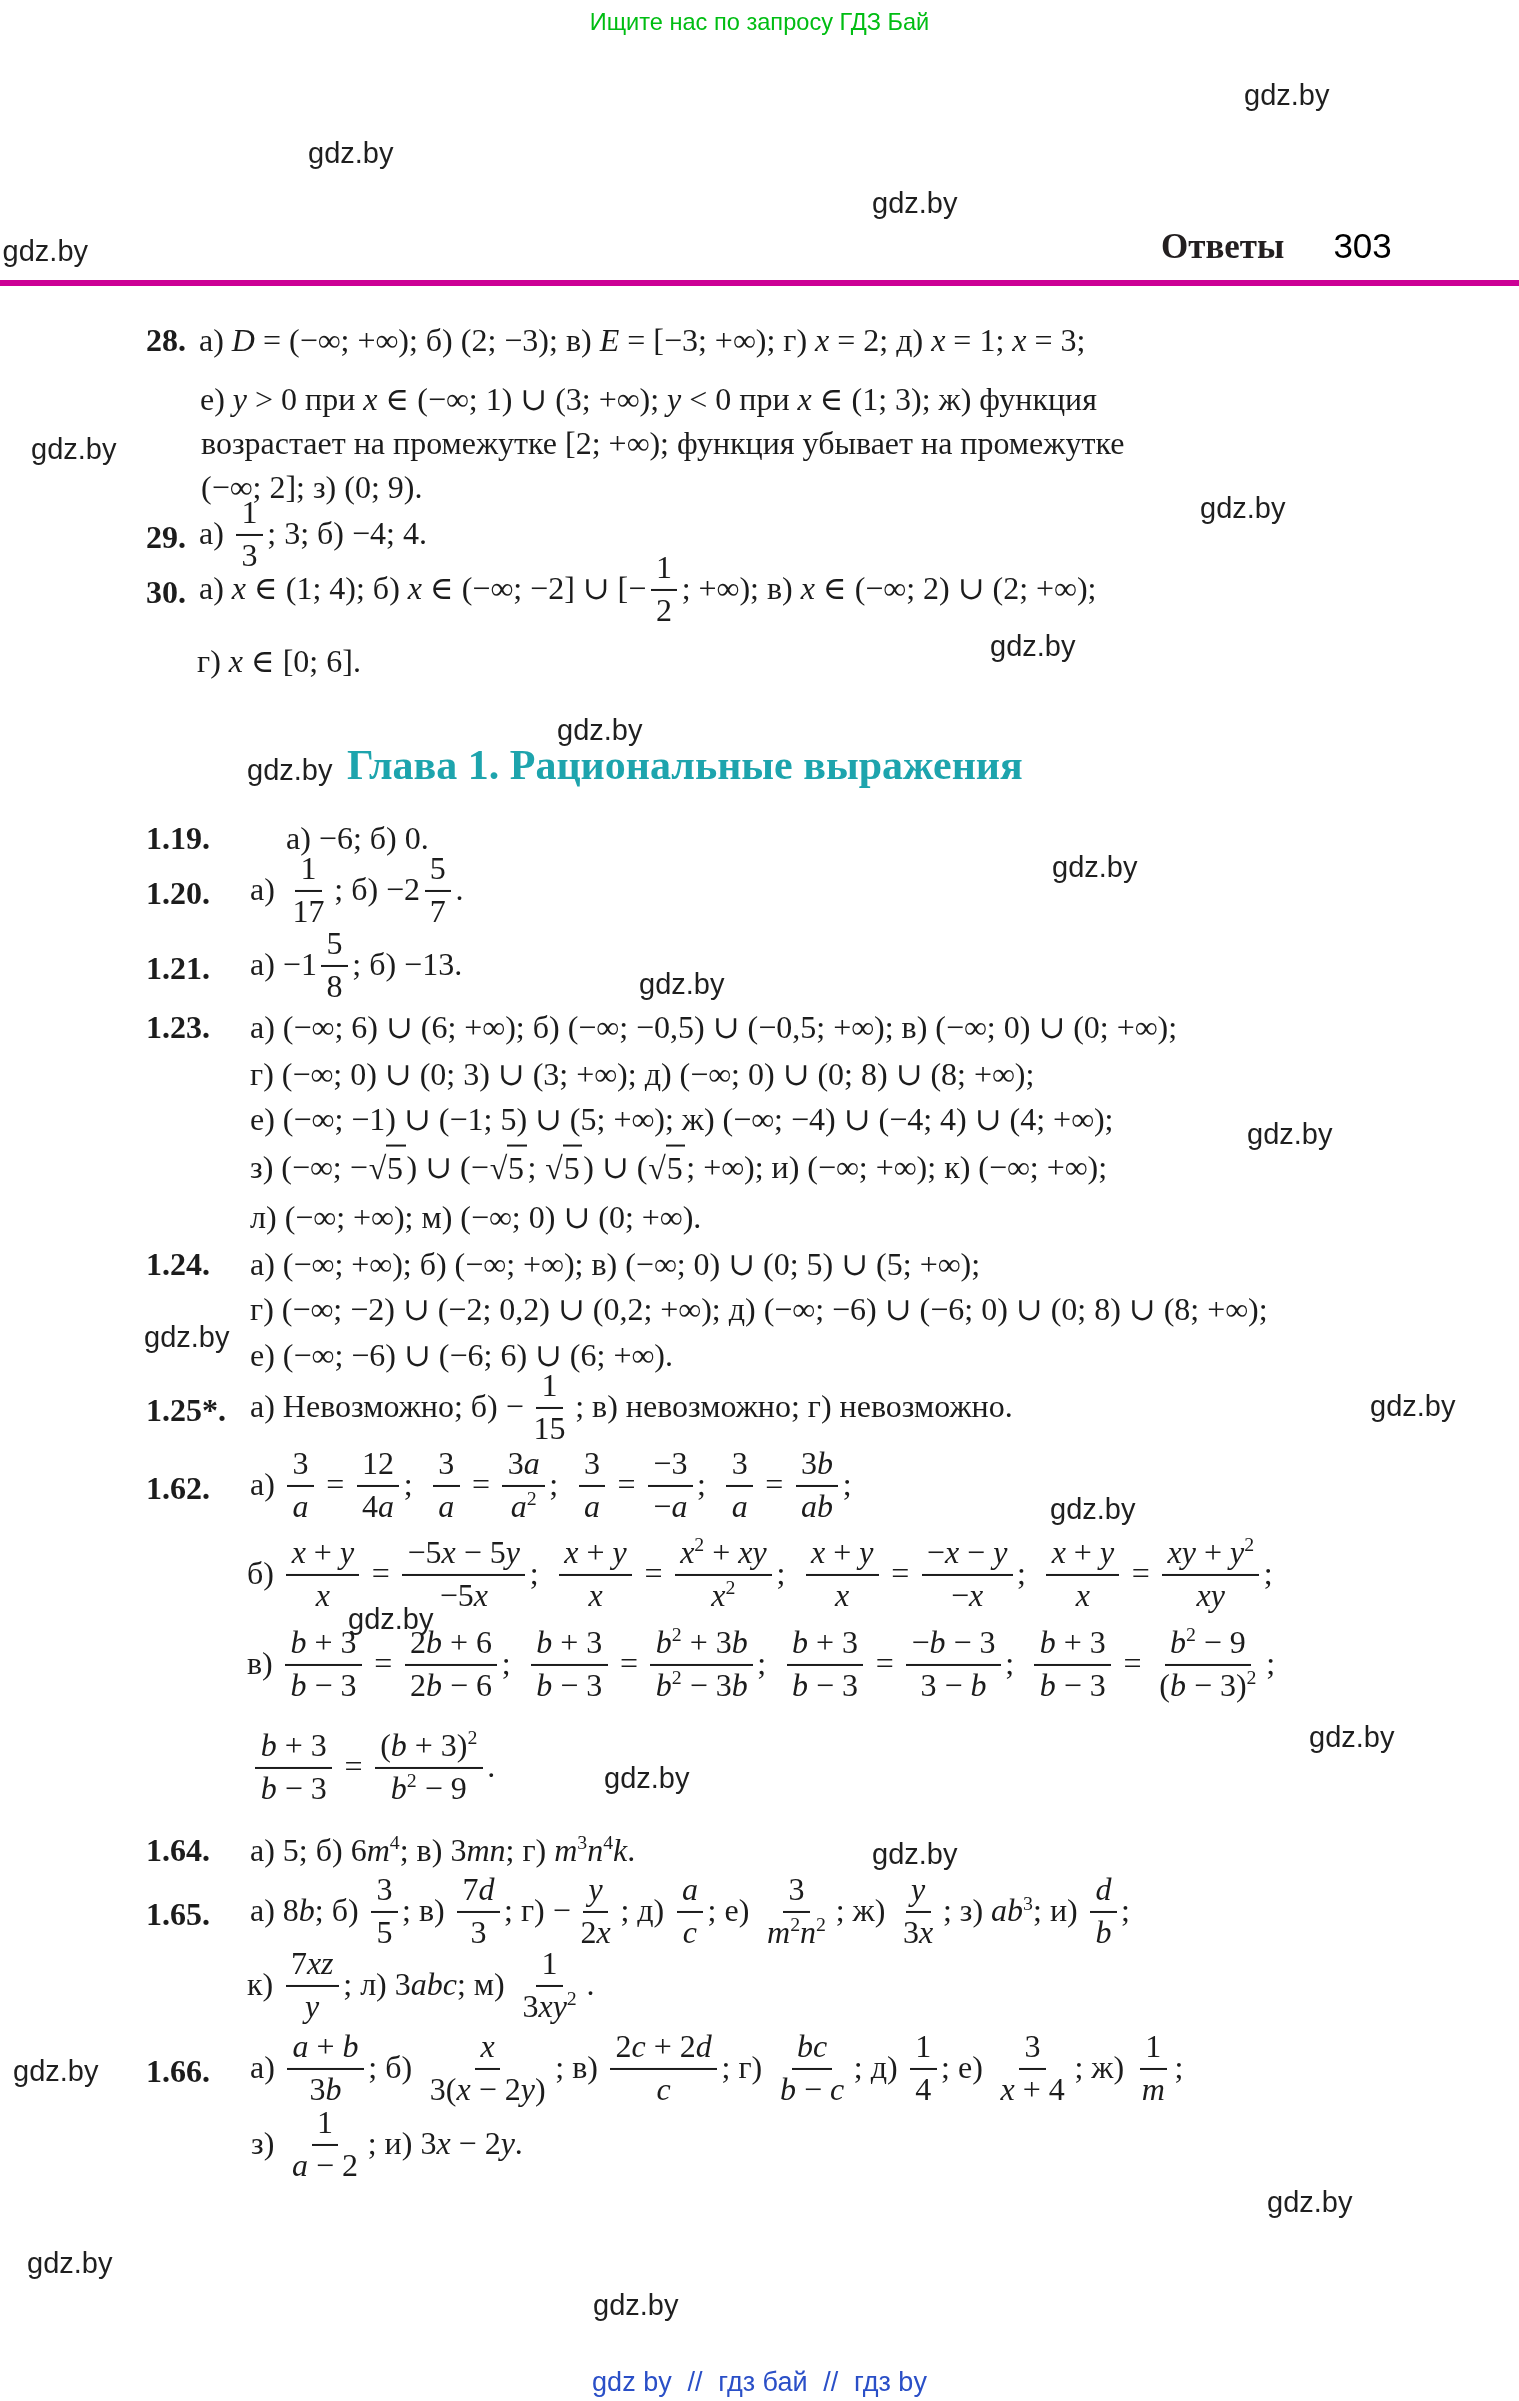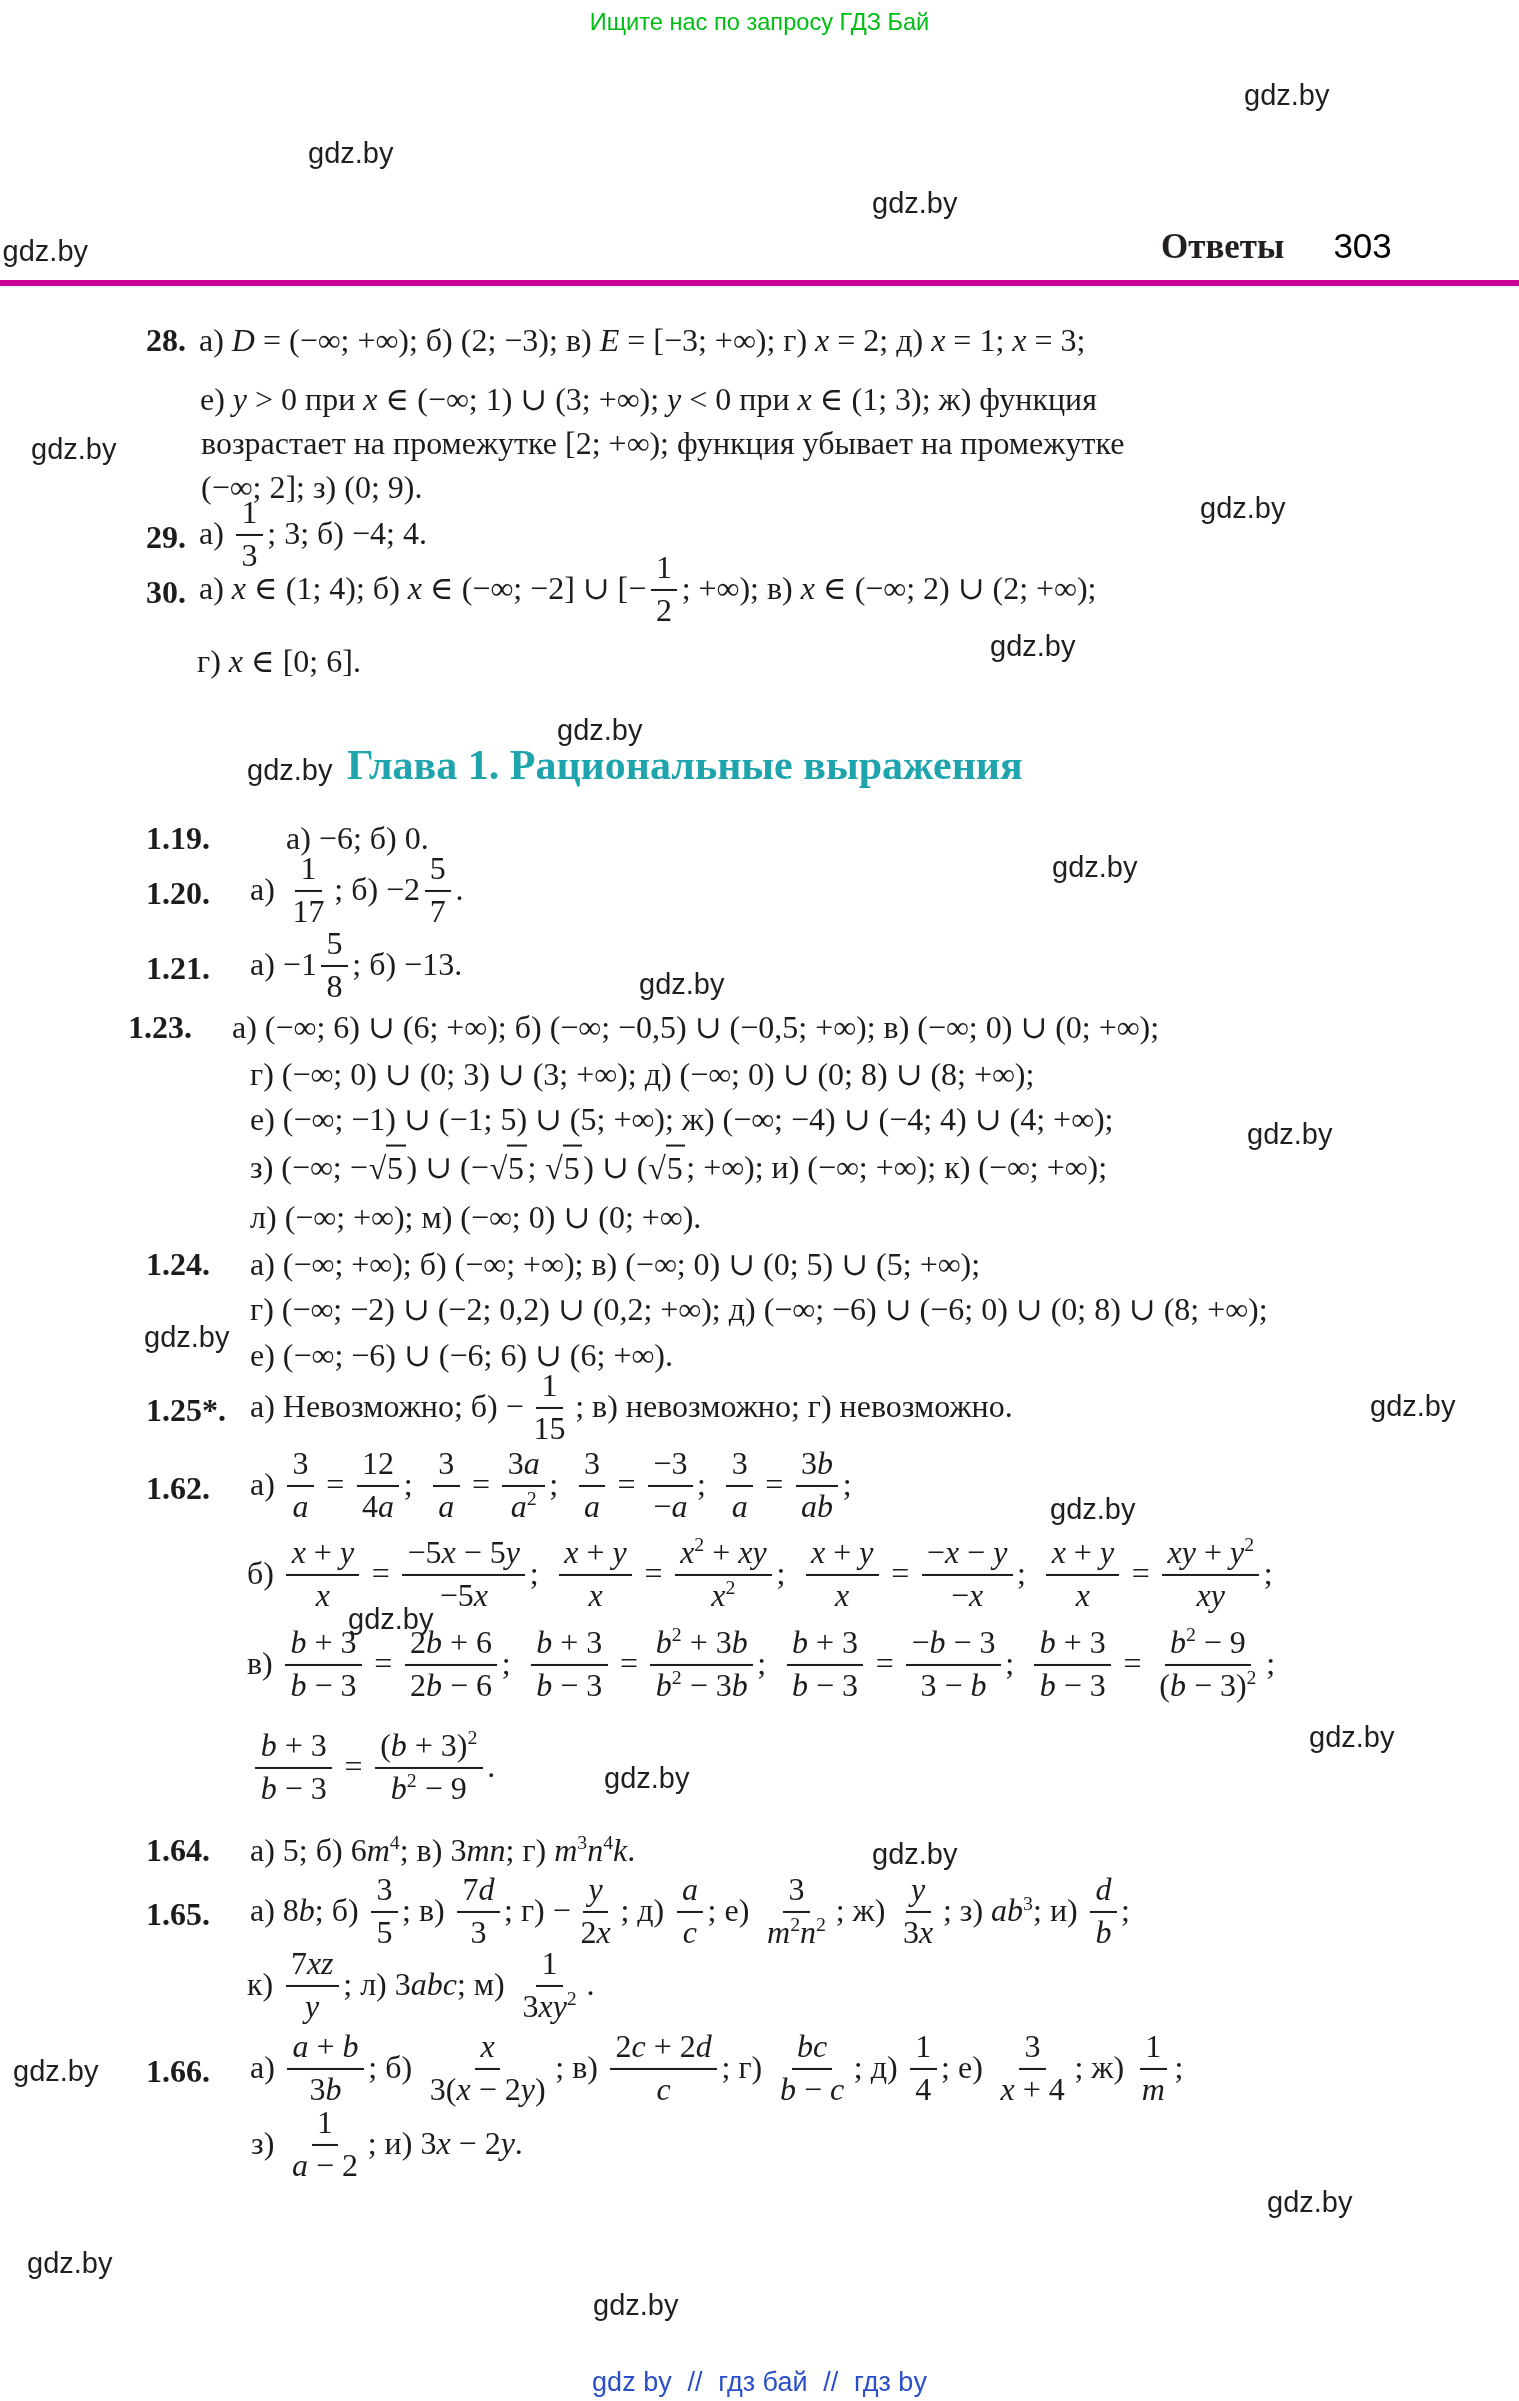--- a/index.html
+++ b/index.html
@@ -98,21 +98,21 @@
       <div class="row" style="left: 146px; top: 340px;"><span class="lbl" style="width: 53px;">28.</span><span class="math">а) <i>D</i> = (−∞; +∞); б) (2; −3); в) <i>E</i> = [−3; +∞); г) <i>x</i> = 2; д) <i>x</i> = 1; <i>x</i> = 3;</span></div>
       <div class="row" style="left: 200px; top: 399px;"><span class="math">е) <i>y</i> &gt; 0 при <i>x</i> ∈ (−∞; 1) ∪ (3; +∞); <i>y</i> &lt; 0 при <i>x</i> ∈ (1; 3); ж) функция</span></div>
       <div class="row" style="left: 201px; top: 443px;"><span class="math">возрастает на промежутке [2; +∞); функция убывает на промежутке</span></div>
       <div class="row" style="left: 201px; top: 487px;"><span class="math">(−∞; 2]; з) (0; 9).</span></div>
       <div class="row" style="left: 146px; top: 525px; margin-top: 12px;"><span class="lbl" style="width: 53px;">29.</span><span class="math">а) <span class="frac"><span class="num">1</span><span class="den">3</span></span>; 3; б) −4; 4.</span></div>
       <div class="row" style="left: 146px; top: 592px;"><span class="lbl" style="width: 53px;">30.</span><span class="math">а) <i>x</i> ∈ (1; 4); б) <i>x</i> ∈ (−∞; −2] ∪ [−<span class="frac"><span class="num">1</span><span class="den">2</span></span>; +∞); в) <i>x</i> ∈ (−∞; 2) ∪ (2; +∞);</span></div>
       <div class="row" style="left: 197px; top: 661px;"><span class="math">г) <i>x</i> ∈ [0; 6].</span></div>
       <div class="row" style="left: 146px; top: 838px; gap: 36px;"><span class="lbl" style="width: 104px;">1.19.</span><span class="math">а) −6; б) 0.</span></div>
       <div class="row" style="left: 146px; top: 893px;"><span class="lbl" style="width: 104px;">1.20.</span><span class="math">а) <span class="frac"><span class="num">1</span><span class="den">17</span></span>; б) −2<span class="frac"><span class="num">5</span><span class="den">7</span></span>.</span></div>
       <div class="row" style="left: 146px; top: 968px;"><span class="lbl" style="width: 104px;">1.21.</span><span class="math">а) −1<span class="frac"><span class="num">5</span><span class="den">8</span></span>; б) −13.</span></div>
-      <div class="row" style="left: 128px; top: 1027px;"><span class="lbl" style="width: 104px;">1.23.</span><span class="math">а) (−∞; 6) ∪ (6; +∞); б) (−∞; −0,5) ∪ (−0,5; +∞); в) (−∞; 0) ∪ (0; +∞);</span></div>
+      <div class="row" style="left: 146px; top: 1027px;"><span class="lbl" style="width: 104px;">1.23.</span><span class="math">а) (−∞; 6) ∪ (6; +∞); б) (−∞; −0,5) ∪ (−0,5; +∞); в) (−∞; 0) ∪ (0; +∞);</span></div>
       <div class="row" style="left: 250px; top: 1074px;"><span class="math">г) (−∞; 0) ∪ (0; 3) ∪ (3; +∞); д) (−∞; 0) ∪ (0; 8) ∪ (8; +∞);</span></div>
       <div class="row" style="left: 250px; top: 1119px;"><span class="math">е) (−∞; −1) ∪ (−1; 5) ∪ (5; +∞); ж) (−∞; −4) ∪ (−4; 4) ∪ (4; +∞);</span></div>
       <div class="row" style="left: 250px; top: 1166px;"><span class="math">з) (−∞; −<span class="sqrt"><span class="sign">√</span><span class="rad">5</span></span>) ∪ (−<span class="sqrt"><span class="sign">√</span><span class="rad">5</span></span>; <span class="sqrt"><span class="sign">√</span><span class="rad">5</span></span>) ∪ (<span class="sqrt"><span class="sign">√</span><span class="rad">5</span></span>; +∞); и) (−∞; +∞); к) (−∞; +∞);</span></div>
       <div class="row" style="left: 250px; top: 1217px;"><span class="math">л) (−∞; +∞); м) (−∞; 0) ∪ (0; +∞).</span></div>
       <div class="row" style="left: 146px; top: 1264px;"><span class="lbl" style="width: 104px;">1.24.</span><span class="math">а) (−∞; +∞); б) (−∞; +∞); в) (−∞; 0) ∪ (0; 5) ∪ (5; +∞);</span></div>
       <div class="row" style="left: 250px; top: 1309px;"><span class="math">г) (−∞; −2) ∪ (−2; 0,2) ∪ (0,2; +∞); д) (−∞; −6) ∪ (−6; 0) ∪ (0; 8) ∪ (8; +∞);</span></div>
       <div class="row" style="left: 250px; top: 1355px;"><span class="math">е) (−∞; −6) ∪ (−6; 6) ∪ (6; +∞).</span></div>
       <div class="row" style="left: 146px; top: 1410px;"><span class="lbl" style="width: 104px;">1.25*.</span><span class="math">а) Невозможно; б) −<span class="frac"><span class="num">1</span><span class="den">15</span></span>; в) невозможно; г) невозможно.</span></div>
       <div class="row" style="left: 146px; top: 1488px;"><span class="lbl" style="width: 104px;">1.62.</span><span class="math">а) <span class="frac"><span class="num">3</span><span class="den"><i>a</i></span></span> = <span class="frac"><span class="num">12</span><span class="den">4<i>a</i></span></span>;  <span class="frac"><span class="num">3</span><span class="den"><i>a</i></span></span> = <span class="frac"><span class="num">3<i>a</i></span><span class="den"><i>a</i><sup>2</sup></span></span>;  <span class="frac"><span class="num">3</span><span class="den"><i>a</i></span></span> = <span class="frac"><span class="num">−3</span><span class="den">−<i>a</i></span></span>;  <span class="frac"><span class="num">3</span><span class="den"><i>a</i></span></span> = <span class="frac"><span class="num">3<i>b</i></span><span class="den"><i>ab</i></span></span>;</span></div>
       <div class="row" style="left: 247px; top: 1577px;"><span class="math">б) <span class="frac"><span class="num"><i>x</i> + <i>y</i></span><span class="den"><i>x</i></span></span> = <span class="frac"><span class="num">−5<i>x</i> − 5<i>y</i></span><span class="den">−5<i>x</i></span></span>;  <span class="frac"><span class="num"><i>x</i> + <i>y</i></span><span class="den"><i>x</i></span></span> = <span class="frac"><span class="num"><i>x</i><sup>2</sup> + <i>xy</i></span><span class="den"><i>x</i><sup>2</sup></span></span>;  <span class="frac"><span class="num"><i>x</i> + <i>y</i></span><span class="den"><i>x</i></span></span> = <span class="frac"><span class="num">−<i>x</i> − <i>y</i></span><span class="den">−<i>x</i></span></span>;  <span class="frac"><span class="num"><i>x</i> + <i>y</i></span><span class="den"><i>x</i></span></span> = <span class="frac"><span class="num"><i>xy</i> + <i>y</i><sup>2</sup></span><span class="den"><i>xy</i></span></span>;</span></div>

